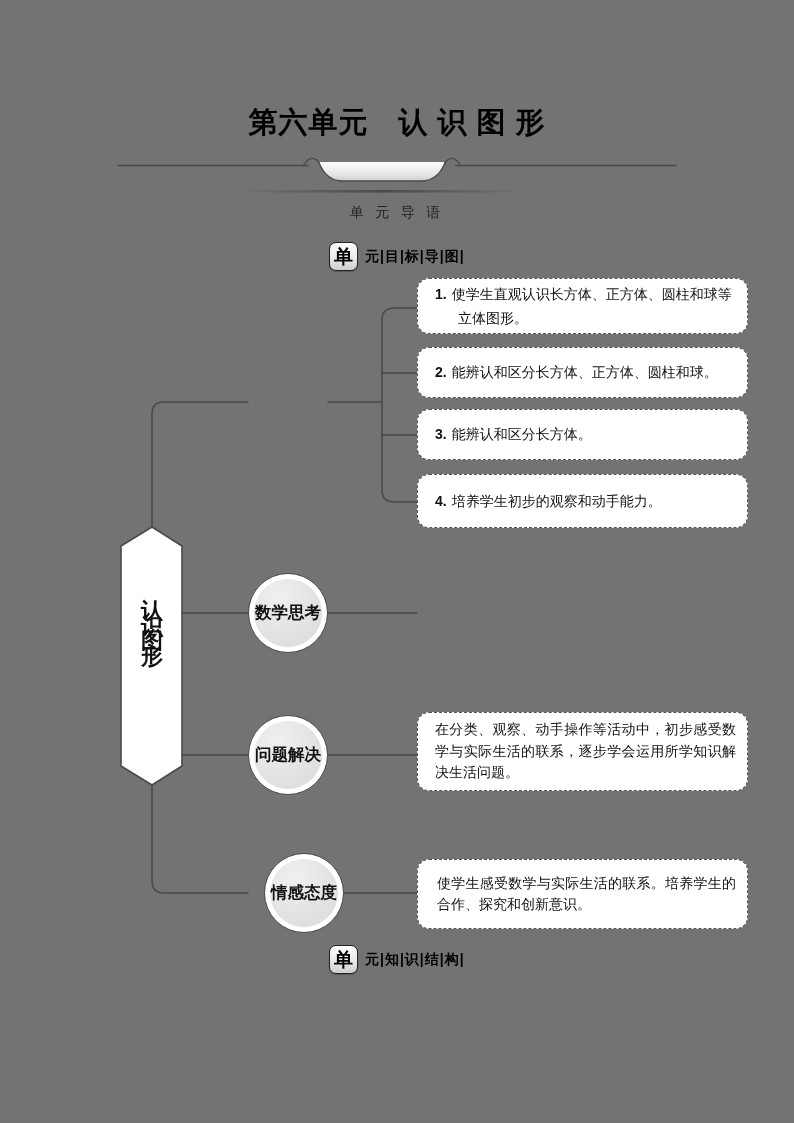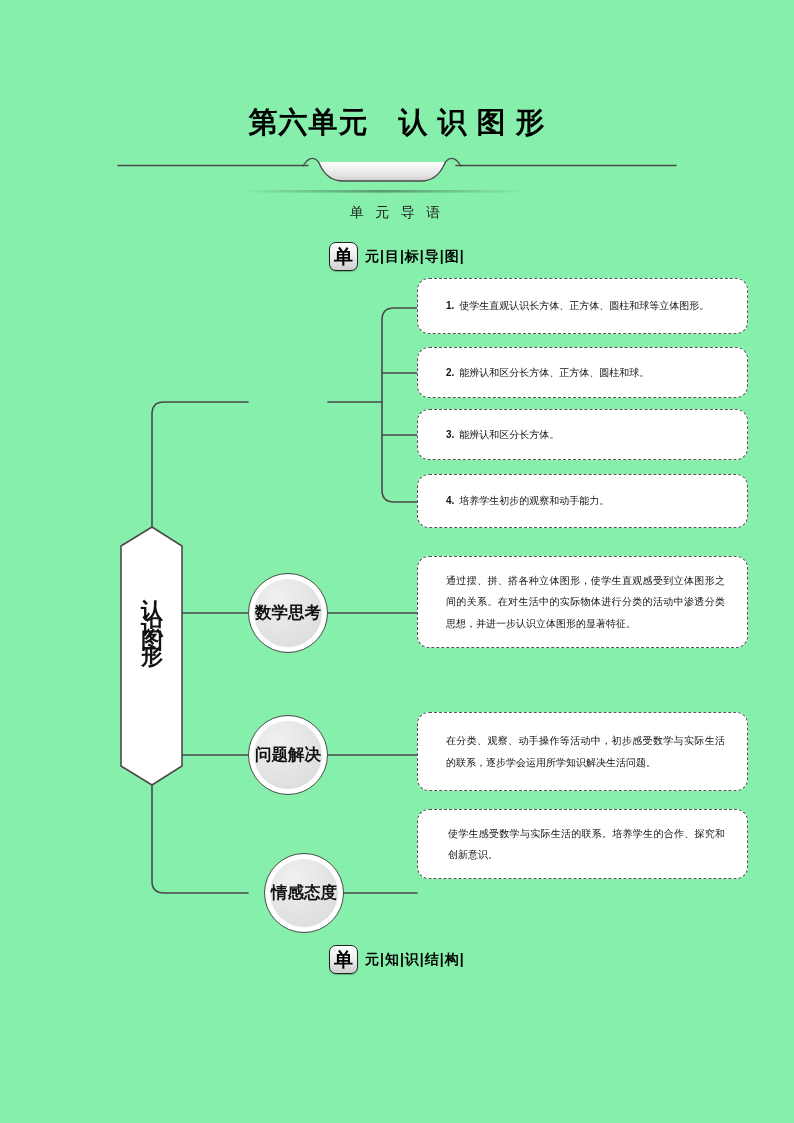--- a/index.html
+++ b/index.html
@@ -1,19 +1,19 @@
 <!DOCTYPE html>
 <html><head>
 <meta charset="utf-8">
 <style>
   html,body{margin:0;padding:0;background:#fff;}
   .page{
     position:relative;
     width:794px;height:1123px;
-    background:#86efac;
+    background:#737373;
     font-family:"Liberation Serif", serif;
     color:#1a1a1a;
     overflow:hidden;
   }
 
   
   .title{
     position:absolute;left:0;top:103px;width:794px;
     text-align:center;
     font-family:"Liberation Sans", sans-serif;
@@ -71,21 +71,21 @@
     font-weight:700;font-size:22px;color:#111;
   }
 
   
   .dash-box{
     position:absolute;left:417px;width:331px;box-sizing:border-box;
     border:1.5px dashed #555;border-radius:12px;background:#fff;
     display:flex;align-items:center;
     padding:3px 6px 3px 12px;
   }
-  .dash-box p{margin:16px;font-size:10px;line-height:21.5px;text-align:justify;color:#111;}
+  .dash-box p{margin:5px;font-size:14px;line-height:21.5px;text-align:justify;color:#111;}
   .goal p{line-height:24px;padding-left:23px;text-indent:-23px;text-align:left;}
   .goal .num{
     font-family:"Liberation Sans", sans-serif;
     font-weight:700;font-style:normal;margin-right:5px;
   }
 </style>
 </head>
 <body>
 
 <div class="page">
@@ -170,27 +170,24 @@
   <div class="dash-box goal" style="top:347px;height:51px;">
     <p><b class="num">2.</b><span>能辨认和区分长方体、正方体、圆柱和球。</span></p>
   </div>
   <div class="dash-box goal" style="top:409px;height:51px;">
     <p><b class="num">3.</b><span>能辨认和区分长方体。</span></p>
   </div>
   <div class="dash-box goal" style="top:474px;height:54px;align-items:center;">
     <p><b class="num">4.</b><span>培养学生初步的观察和动手能力。</span></p>
   </div>
 
-  <div class="dash-box" style="top:556px;height:92px;">
-    <p>通过摆、拼、搭各种立体图形，使学生直观感受到立体图形之间的关系。在对生活中的实际物体进行分类的活动中渗透分类思想，并进一步认识立体图形的显著特征。</p>
-  </div>
   <div class="dash-box" style="top:712px;height:79px;">
     <p>在分类、观察、动手操作等活动中，初步感受数学与实际生活的联系，逐步学会运用所学知识解决生活问题。</p>
   </div>
-  <div class="dash-box" style="top:809px;height:70px;padding-left:14px;">
+  <div class="dash-box" style="top:859px;height:70px;padding-left:14px;">
     <p>使学生感受数学与实际生活的联系。培养学生的合作、探究和创新意识。</p>
   </div>
 
   <div class="badge-row" style="left:329px;top:945px;">
     <span class="badge">单</span>
     <span class="badge-label">元|知|识|结|构|</span>
   </div>
 
 </div>
 

